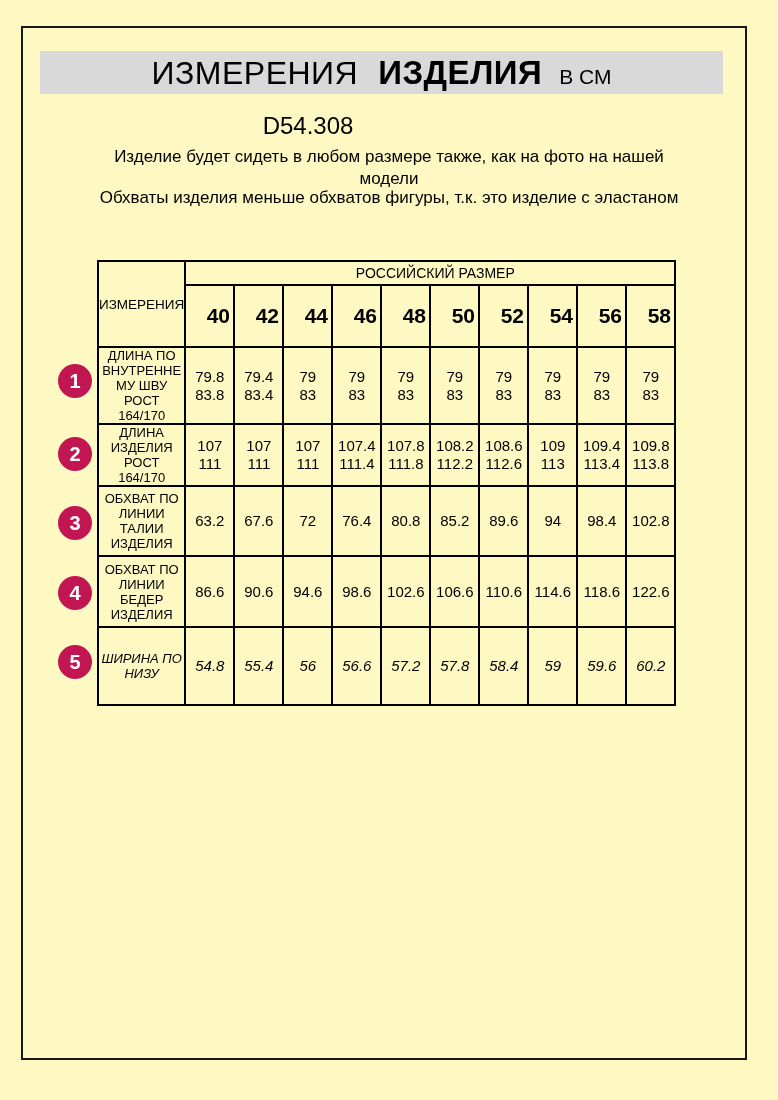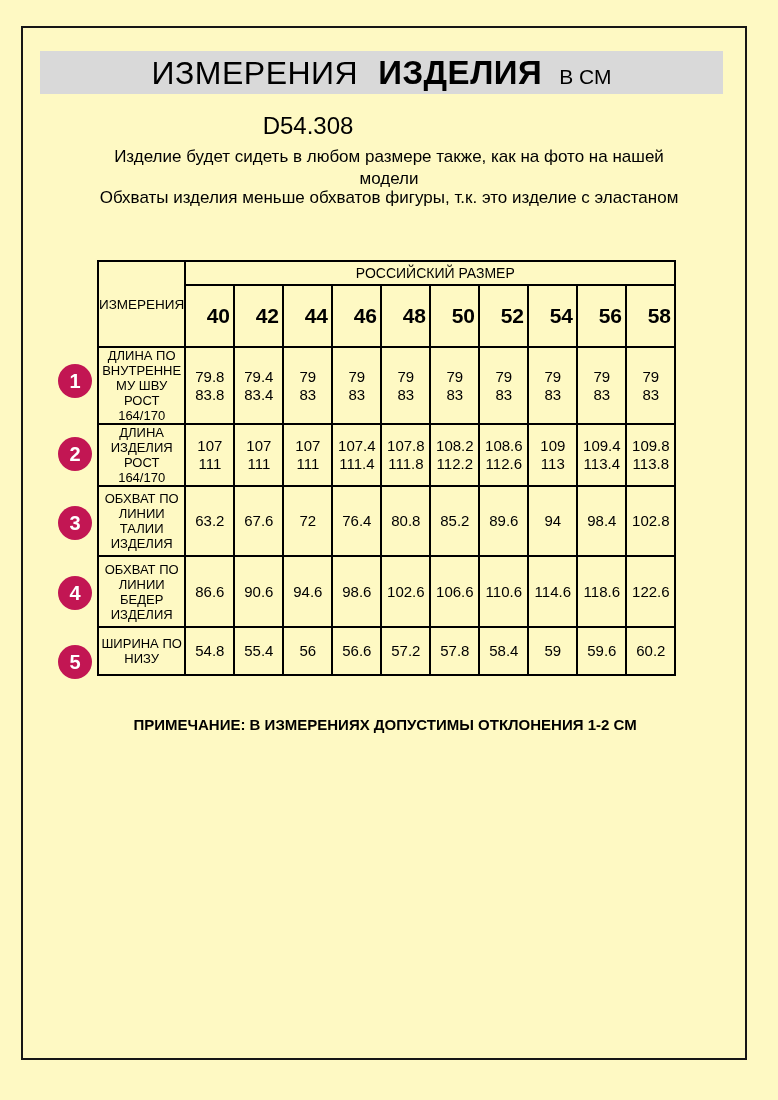--- a/index.html
+++ b/index.html
@@ -79,21 +79,21 @@
   }
   td.val{
     font-size:15px;
     line-height:18px;
     white-space:pre-line;
   }
   tr.r1{height:73px;}
   tr.r2{height:48px;padding-left:25px;}
   tr.r3{height:70px;}
   tr.r4{height:71px;}
-  tr.r5{height:48px;}
+  tr.r5{height:78px;font-style:italic;}
   .badge{
     position:absolute;
     left:58px;
     width:34px; height:34px;
     border-radius:50%;
     background:var(--accent);
     color:#fff;
     font-size:20px;
     font-weight:bold;
     line-height:34px;
@@ -256,14 +256,13 @@
       </tr>
     </tbody>
   </table>
 
   <div class="badge badge1">1</div>
   <div class="badge badge2">2</div>
   <div class="badge badge3">3</div>
   <div class="badge badge4">4</div>
   <div class="badge badge5">5</div>
 
-  <div class="footnote">ПРИМЕЧАНИЕ: В ИЗМЕРЕНИЯХ ДОПУСТИМЫ ОТКЛОНЕНИЯ 1-2 СМ</div>
 </div>
 
 </body></html>

